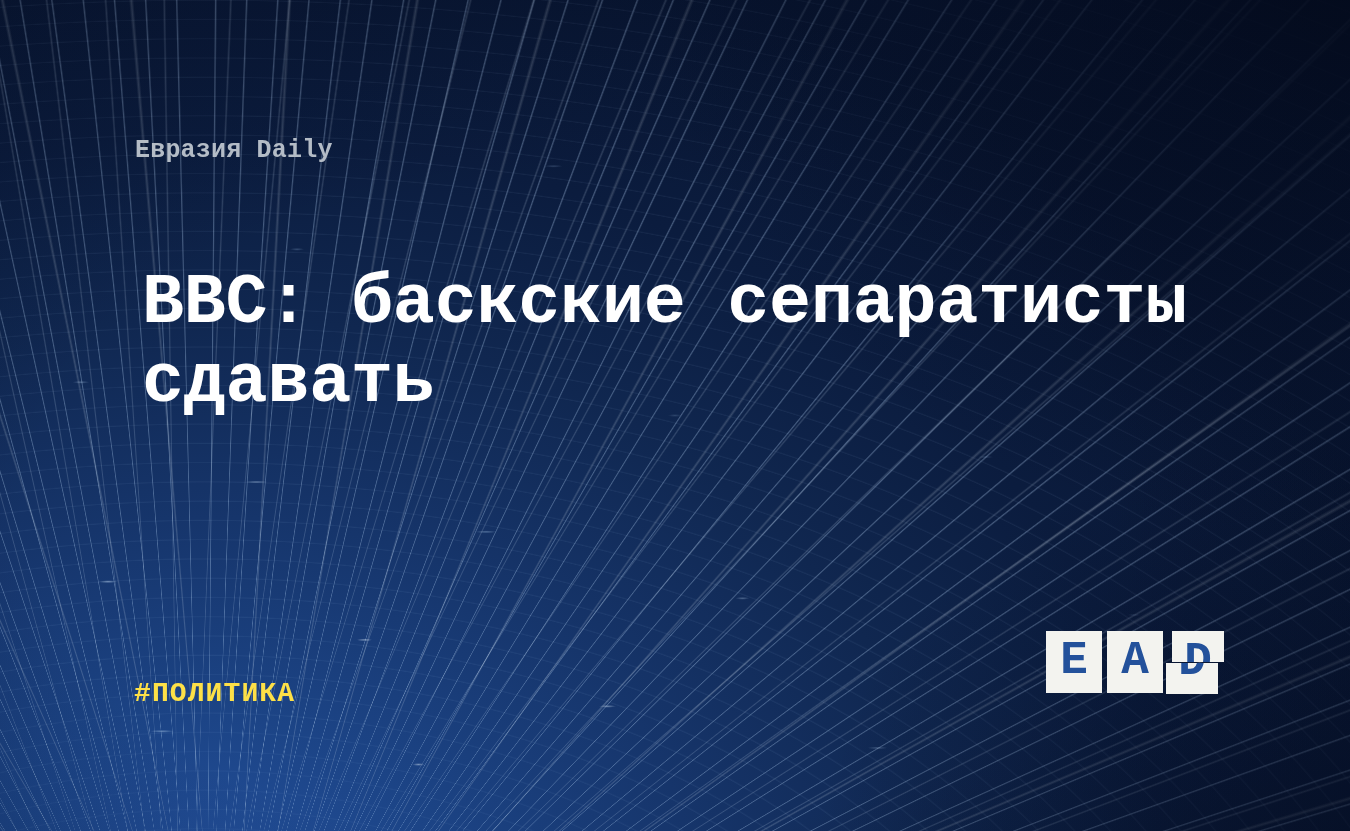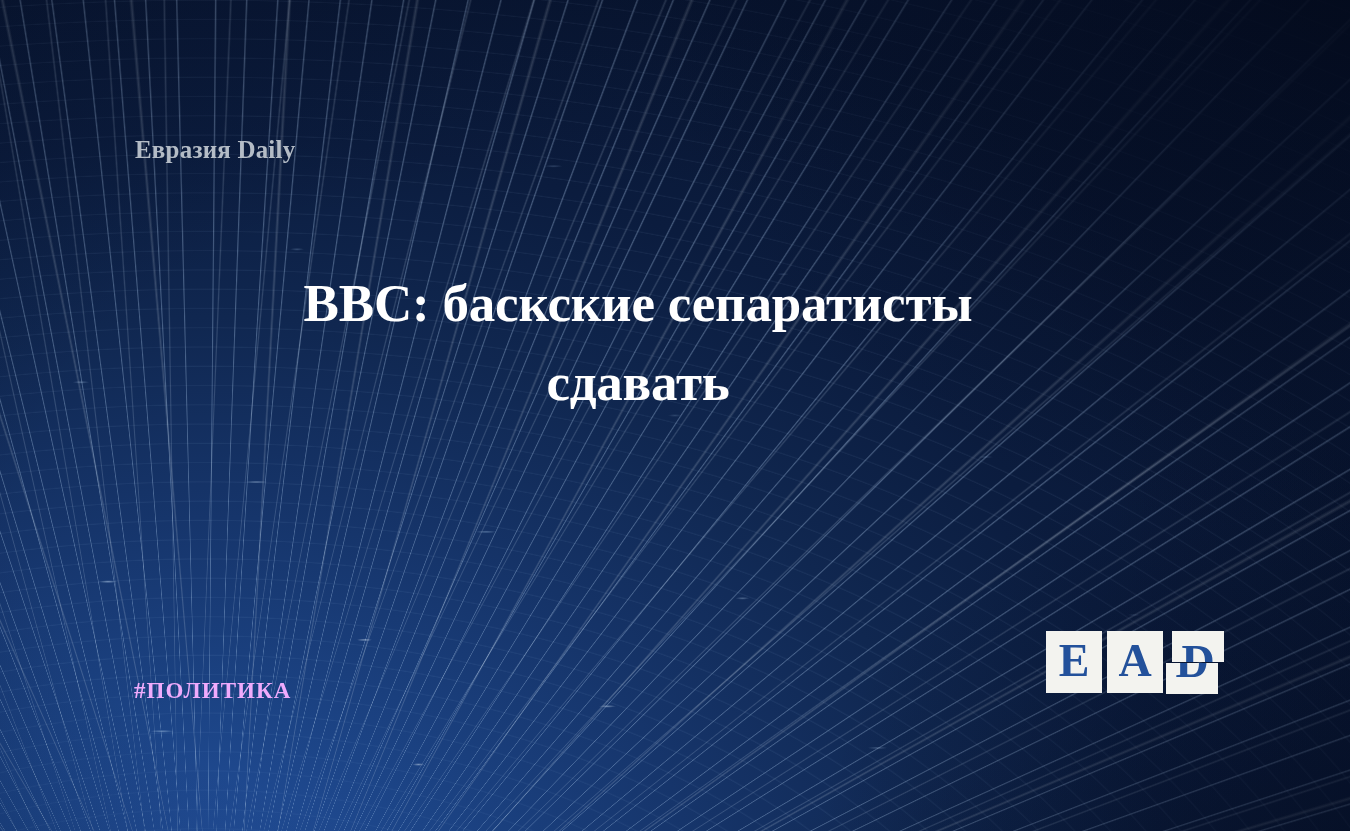--- a/index.html
+++ b/index.html
@@ -8,22 +8,21 @@
     padding: 0;
     background: #0a1733;
   }
 
   #card {
     position: relative;
     width: 1350px;
     height: 831px;
     overflow: hidden;
     background: #10265c;
-    font-family: Liberation Serif, serif;
-    text-align: center;
+    font-family: Liberation Mono, monospace;
     -webkit-font-smoothing: antialiased;
   }
 
   
   .bg-base {
     position: absolute;
     inset: 0;
     background:
       radial-gradient(ellipse 1250px 1000px at 16% 108%,
           #23509c 0%, #1c4486 18%, #16356b 38%, #102750 58%, #0b1c3e 76%, #081531 100%),
@@ -148,40 +147,40 @@
     top: 136px;
     font-size: 25px;
     font-weight: bold;
     letter-spacing: .2px;
     color: #b4bcc6;
     white-space: nowrap;
   }
 
   .headline {
     position: absolute;
-    left: 133px;
+    left: 142px;
     top: 264px;
     width: 1010px;
     margin: 0;
-    font-size: 53px;
+    font-size: 70px;
     font-weight: bold;
     line-height: 79px;
     letter-spacing: -0.2px;
     color: #ffffff;
   }
   .headline .ln { display: block; white-space: nowrap; }
 
   .tag {
     position: absolute;
     left: 134px;
     top: 678px;
-    font-size: 23px;
+    font-size: 28px;
     font-weight: bold;
     letter-spacing: 1.1px;
-    color: #f0abfc;
+    color: #fde047;
     white-space: nowrap;
   }
 
   
   .logo {
     position: absolute;
     left: 1046px;
     top: 630px;
     width: 178px;
     height: 64px;

